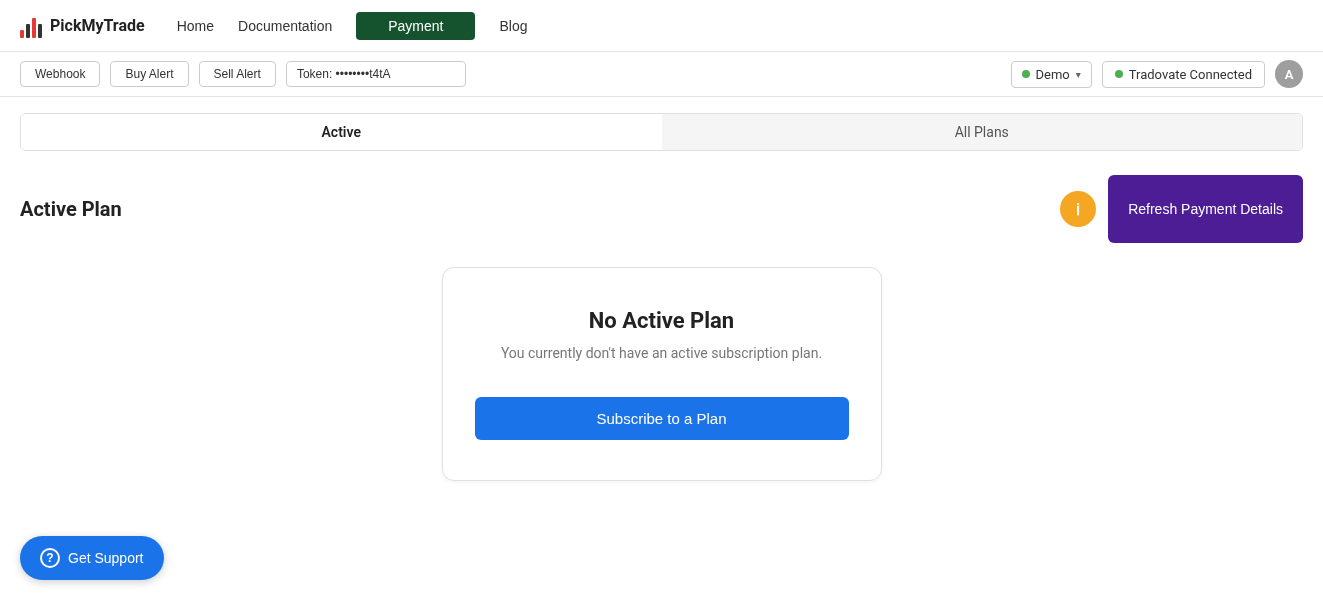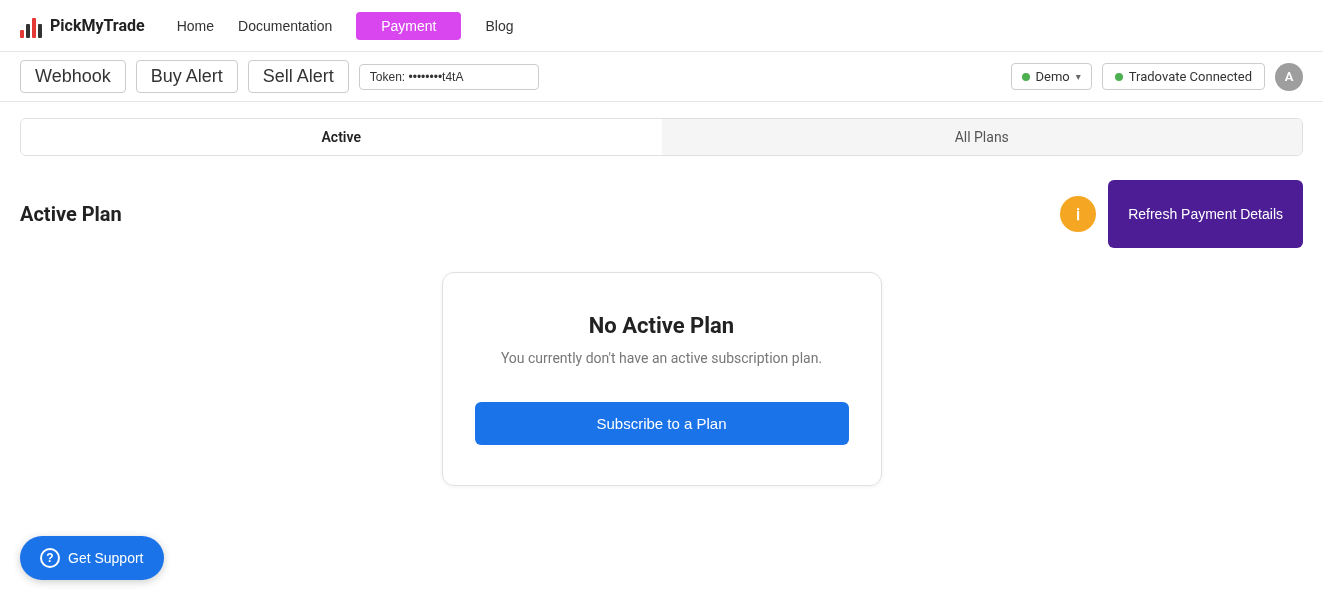--- a/index.html
+++ b/index.html
@@ -38,43 +38,43 @@
     .nav-link {
       font-size: 14px;
       color: #333;
       text-decoration: none;
       cursor: pointer;
       background: none;
       border: none;
       padding: 0;
     }
     .nav-btn-active {
-      background: #d946ef;
-      color: #fff;
-      border: none;
-      border-radius: 4px;
-      padding: 6px 25px;
+      background: #14532d;
+      color: #fff;
+      border: none;
+      border-radius: 4px;
+      padding: 6px 32px;
       font-size: 14px;
       cursor: pointer;
     }
 
     
     .sub-toolbar {
       display: flex;
       align-items: center;
       padding: 8px 20px;
       gap: 10px;
       border-bottom: 1px solid #e5e5e5;
     }
     .sub-btn {
       border: 1px solid #ccc;
       background: #fff;
       border-radius: 4px;
       padding: 5px 14px;
-      font-size: 18px;
+      font-size: 12px;
       cursor: pointer;
       color: #333;
     }
     .token-field {
       border: 1px solid #ccc;
       border-radius: 4px;
       padding: 5px 10px;
       font-size: 12px;
       color: #333;
       width: 180px;

